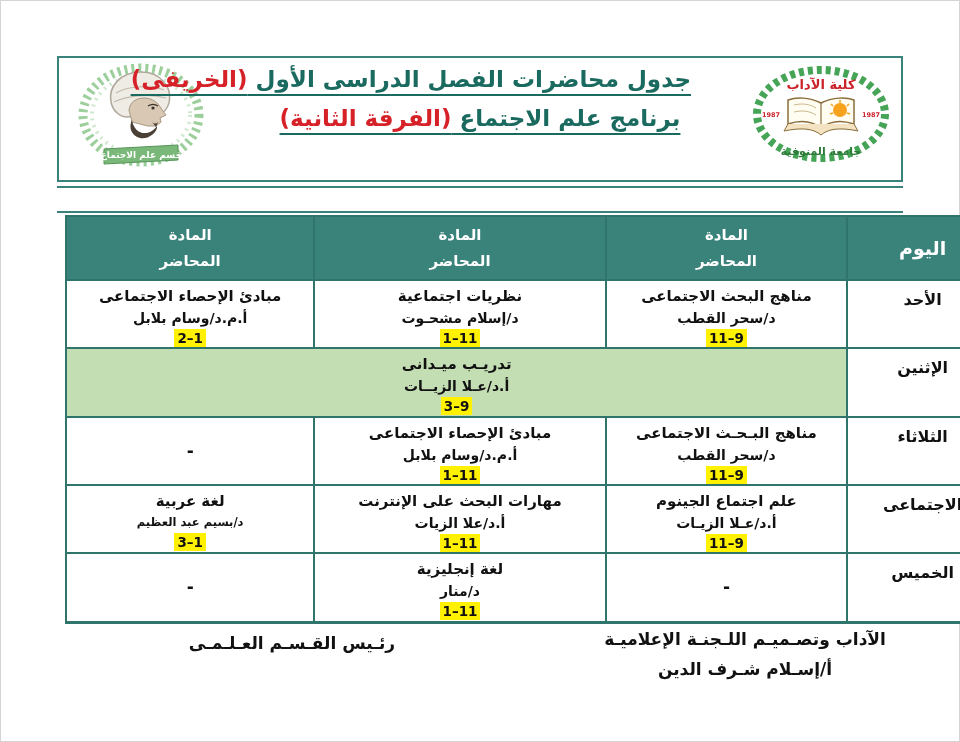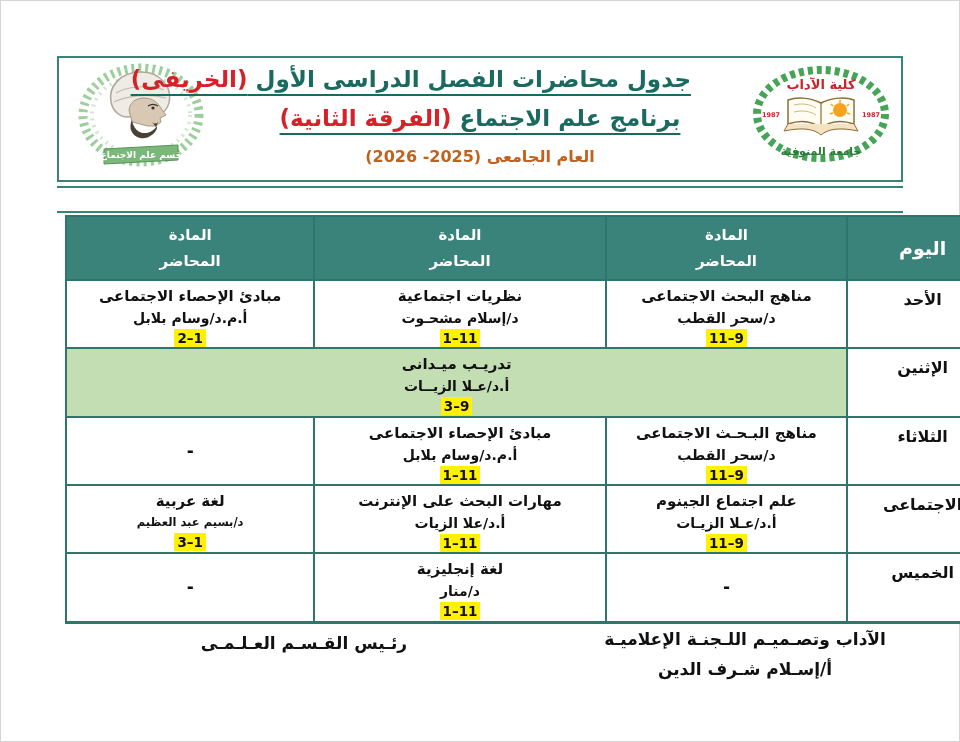--- a/index.html
+++ b/index.html
@@ -56,21 +56,21 @@
   .subject{font-size:15px;line-height:1.5;}
   .lecturer{font-size:14px;line-height:1.45;}
   .lecturer.small{font-size:11.5px;line-height:1.7;}
   .time-badge{display:inline-block;background:var(--highlight-yellow);
     font-size:13.5px;line-height:1.35;padding:0 3px;margin-top:1px;}
   td.empty-cell{vertical-align:middle;text-align:center;font-size:17px;}
 
   
   .footer-block{position:absolute;text-align:center;font-size:17px;color:#111;}
   .footer-right{left:588px;top:629px;width:314px;}
-  .footer-left{left:148px;top:633px;width:312px;}
+  .footer-left{left:136px;top:633px;width:312px;}
   .footer-block .line2{margin-top:10px;}
 </style>
 </head>
 <body>
 
 <div class="page-frame"></div>
 
 <div class="header-box">
 
   <svg class="logo logo-left" viewBox="0 0 134 120" aria-hidden="true">
@@ -87,21 +87,20 @@
     <path d="M58 60 C60 74 74 78 83 66 C84 72 74 80 66 78 C58 76 54 68 58 60 Z" fill="#4a4036"></path>
     <path d="M78 62 C80 64 82 64 84 62 L82 67 Z" fill="#4a4036"></path>
 
     <path d="M30 89 L104 85 L104 100 L30 104 Z" fill="#79b879" stroke="#579457" stroke-width="1"></path>
     <text x="67" y="98" text-anchor="middle" font-size="9" fill="#ffffff">قسم علم الاجتماع</text>
   </svg>
 
   <div class="titles">
     <div class="title-line"><span>جدول محاضرات الفصل الدراسى الأول </span><span class="accent">(الخريفى)</span></div>
     <div class="title-line second"><span>برنامج علم الاجتماع </span><span class="accent">(الفرقة الثانية)</span></div>
-    <div class="year-line">العام الجامعى (2025- 2026)</div>
   </div>
 
   <svg class="logo logo-right" viewBox="0 0 148 102" aria-hidden="true">
     <ellipse cx="74" cy="52" rx="64" ry="44" fill="none" stroke="#46a456" stroke-width="8" stroke-dasharray="5 4"></ellipse>
     <text x="74" y="27" text-anchor="middle" font-size="13" fill="#CB2229">كلية الآداب</text>
     <text x="24" y="55" text-anchor="middle" font-size="6.5" fill="#CB2229">1987</text>
     <text x="124" y="55" text-anchor="middle" font-size="6.5" fill="#CB2229">1987</text>
 
     <path d="M74 41 C62 35 49 35 41 38 L41 62 C53 58 65 59 74 66 C83 59 95 58 107 62 L107 38 C99 35 86 35 74 41 Z" fill="#fffdf2" stroke="#8a6d3b" stroke-width="1.5"></path>
     <path d="M74 41 L74 66" stroke="#8a6d3b" stroke-width="1.2"></path>

